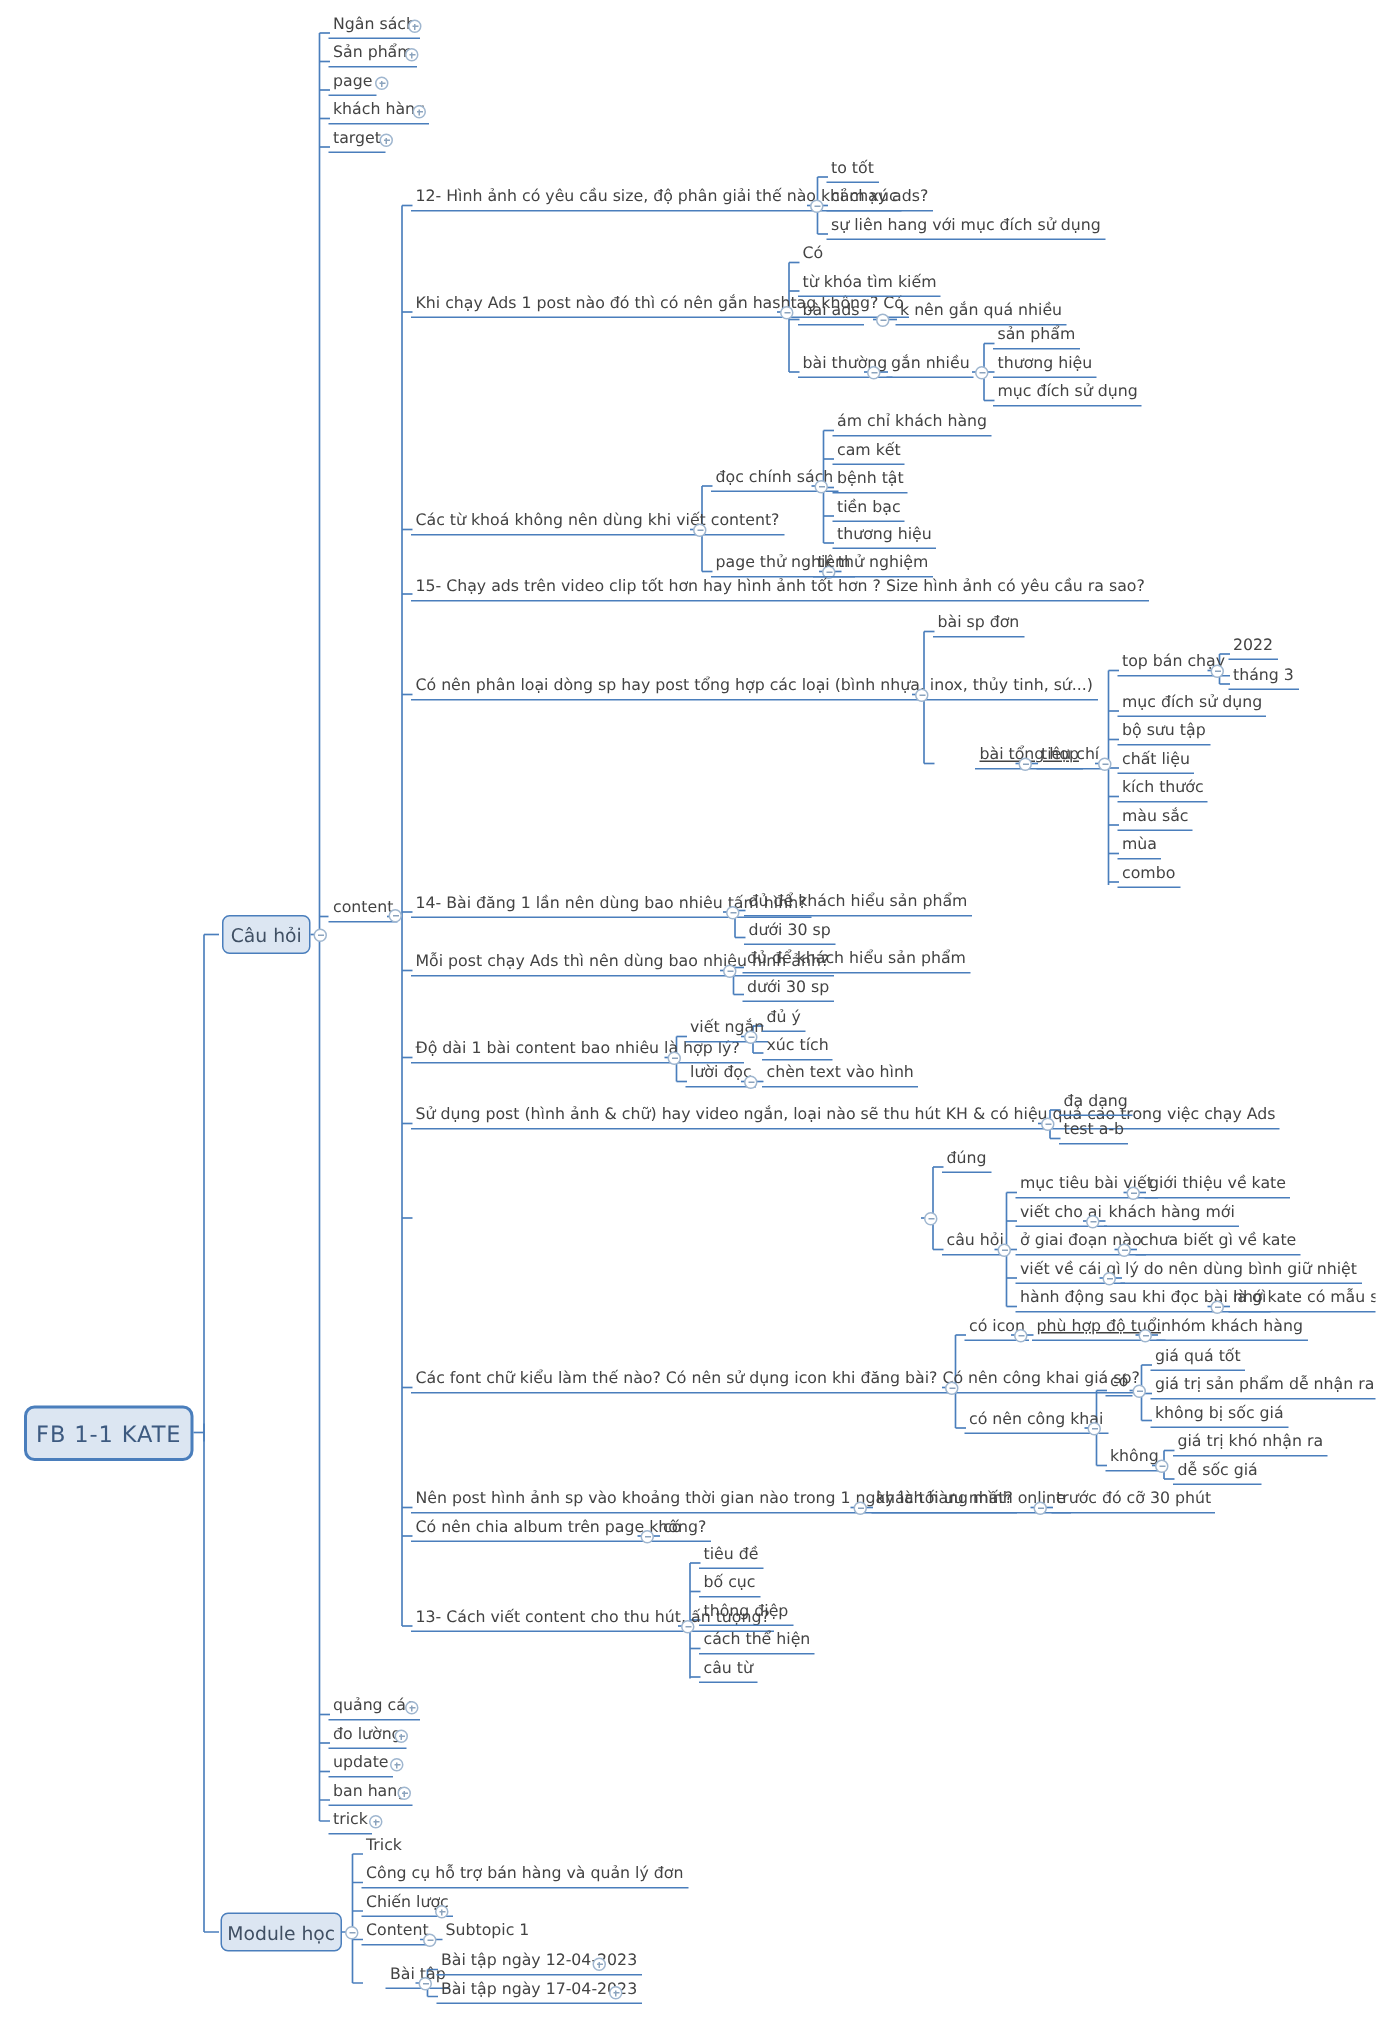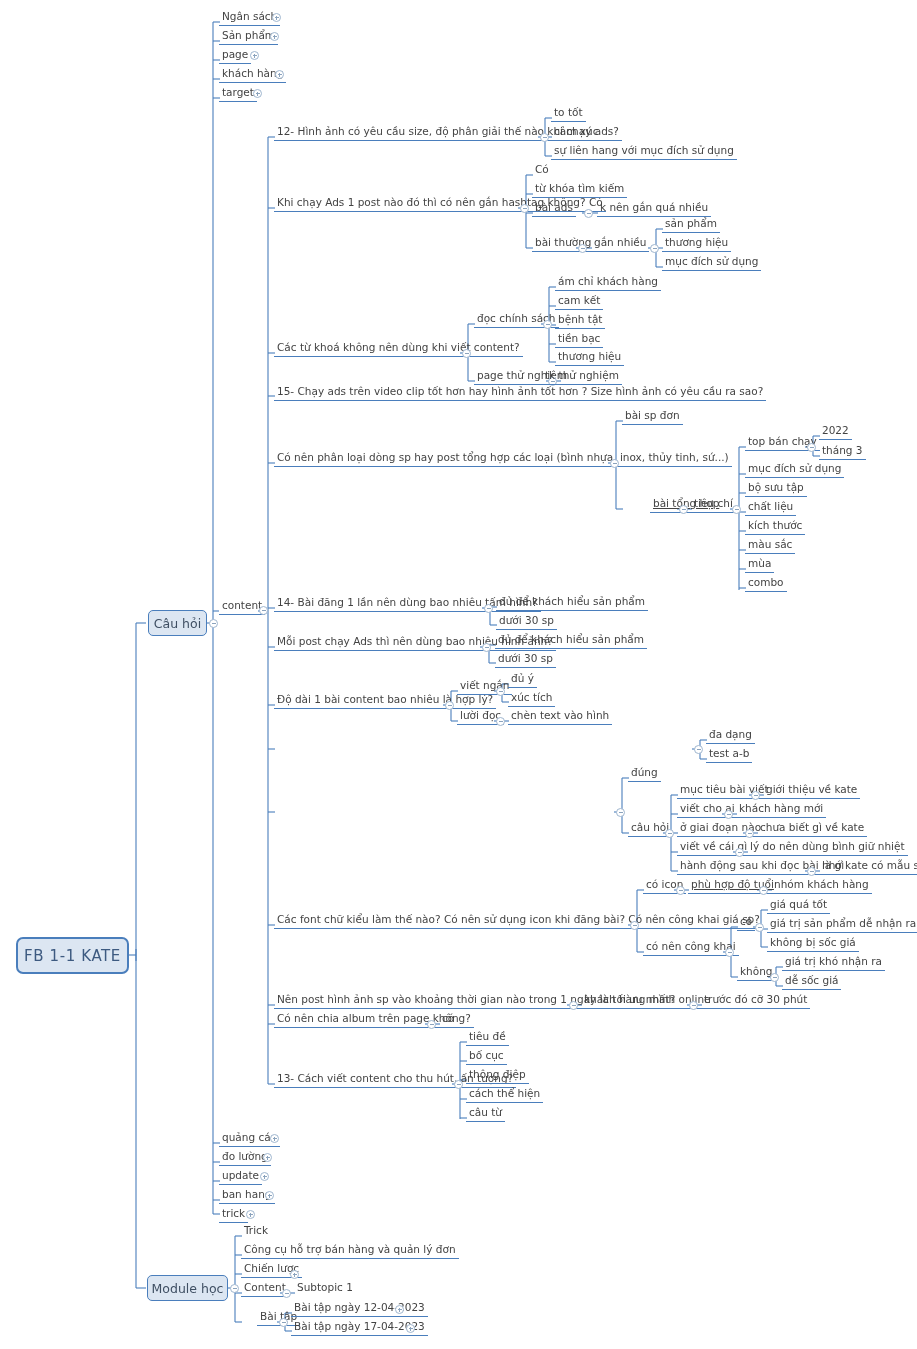--- a/index.html
+++ b/index.html
@@ -395,20 +395,21 @@
   <div class="node" style="left:274px;top:692px;">Độ dài 1 bài content bao nhiêu là hợp lý?</div>
   <div class="tog" style="left:445px;top:701px;"></div>
   <div class="node" style="left:457px;top:678px;">viết ngắn</div>
   <div class="tog" style="left:496px;top:687px;"></div>
   <div class="node" style="left:508px;top:671px;">đủ ý</div>
   <div class="node" style="left:508px;top:690px;">xúc tích</div>
   <div class="node" style="left:457px;top:708px;">lười đọc</div>
   <div class="tog" style="left:496px;top:717px;"></div>
   <div class="node" style="left:508px;top:708px;">chèn text vào hình</div>
 
+  <div class="node" style="left:274px;top:736px;">Sử dụng post (hình ảnh &amp; chữ) hay video ngắn, loại nào sẽ thu hút KH &amp; có hiệu quả cao trong việc chạy Ads</div>
   <div class="tog" style="left:694px;top:745px;"></div>
   <div class="node" style="left:706px;top:727px;">đa dạng</div>
   <div class="node" style="left:706px;top:746px;">test a-b</div>
 
   <div class="tog" style="left:616px;top:808px;"></div>
   <div class="node" style="left:628px;top:765px;">đúng</div>
   <div class="node" style="left:628px;top:820px;">câu hỏi</div>
   <div class="tog" style="left:665px;top:829px;"></div>
   <div class="node" style="left:677px;top:782px;">mục tiêu bài viết</div>
   <div class="tog" style="left:751px;top:791px;"></div>

